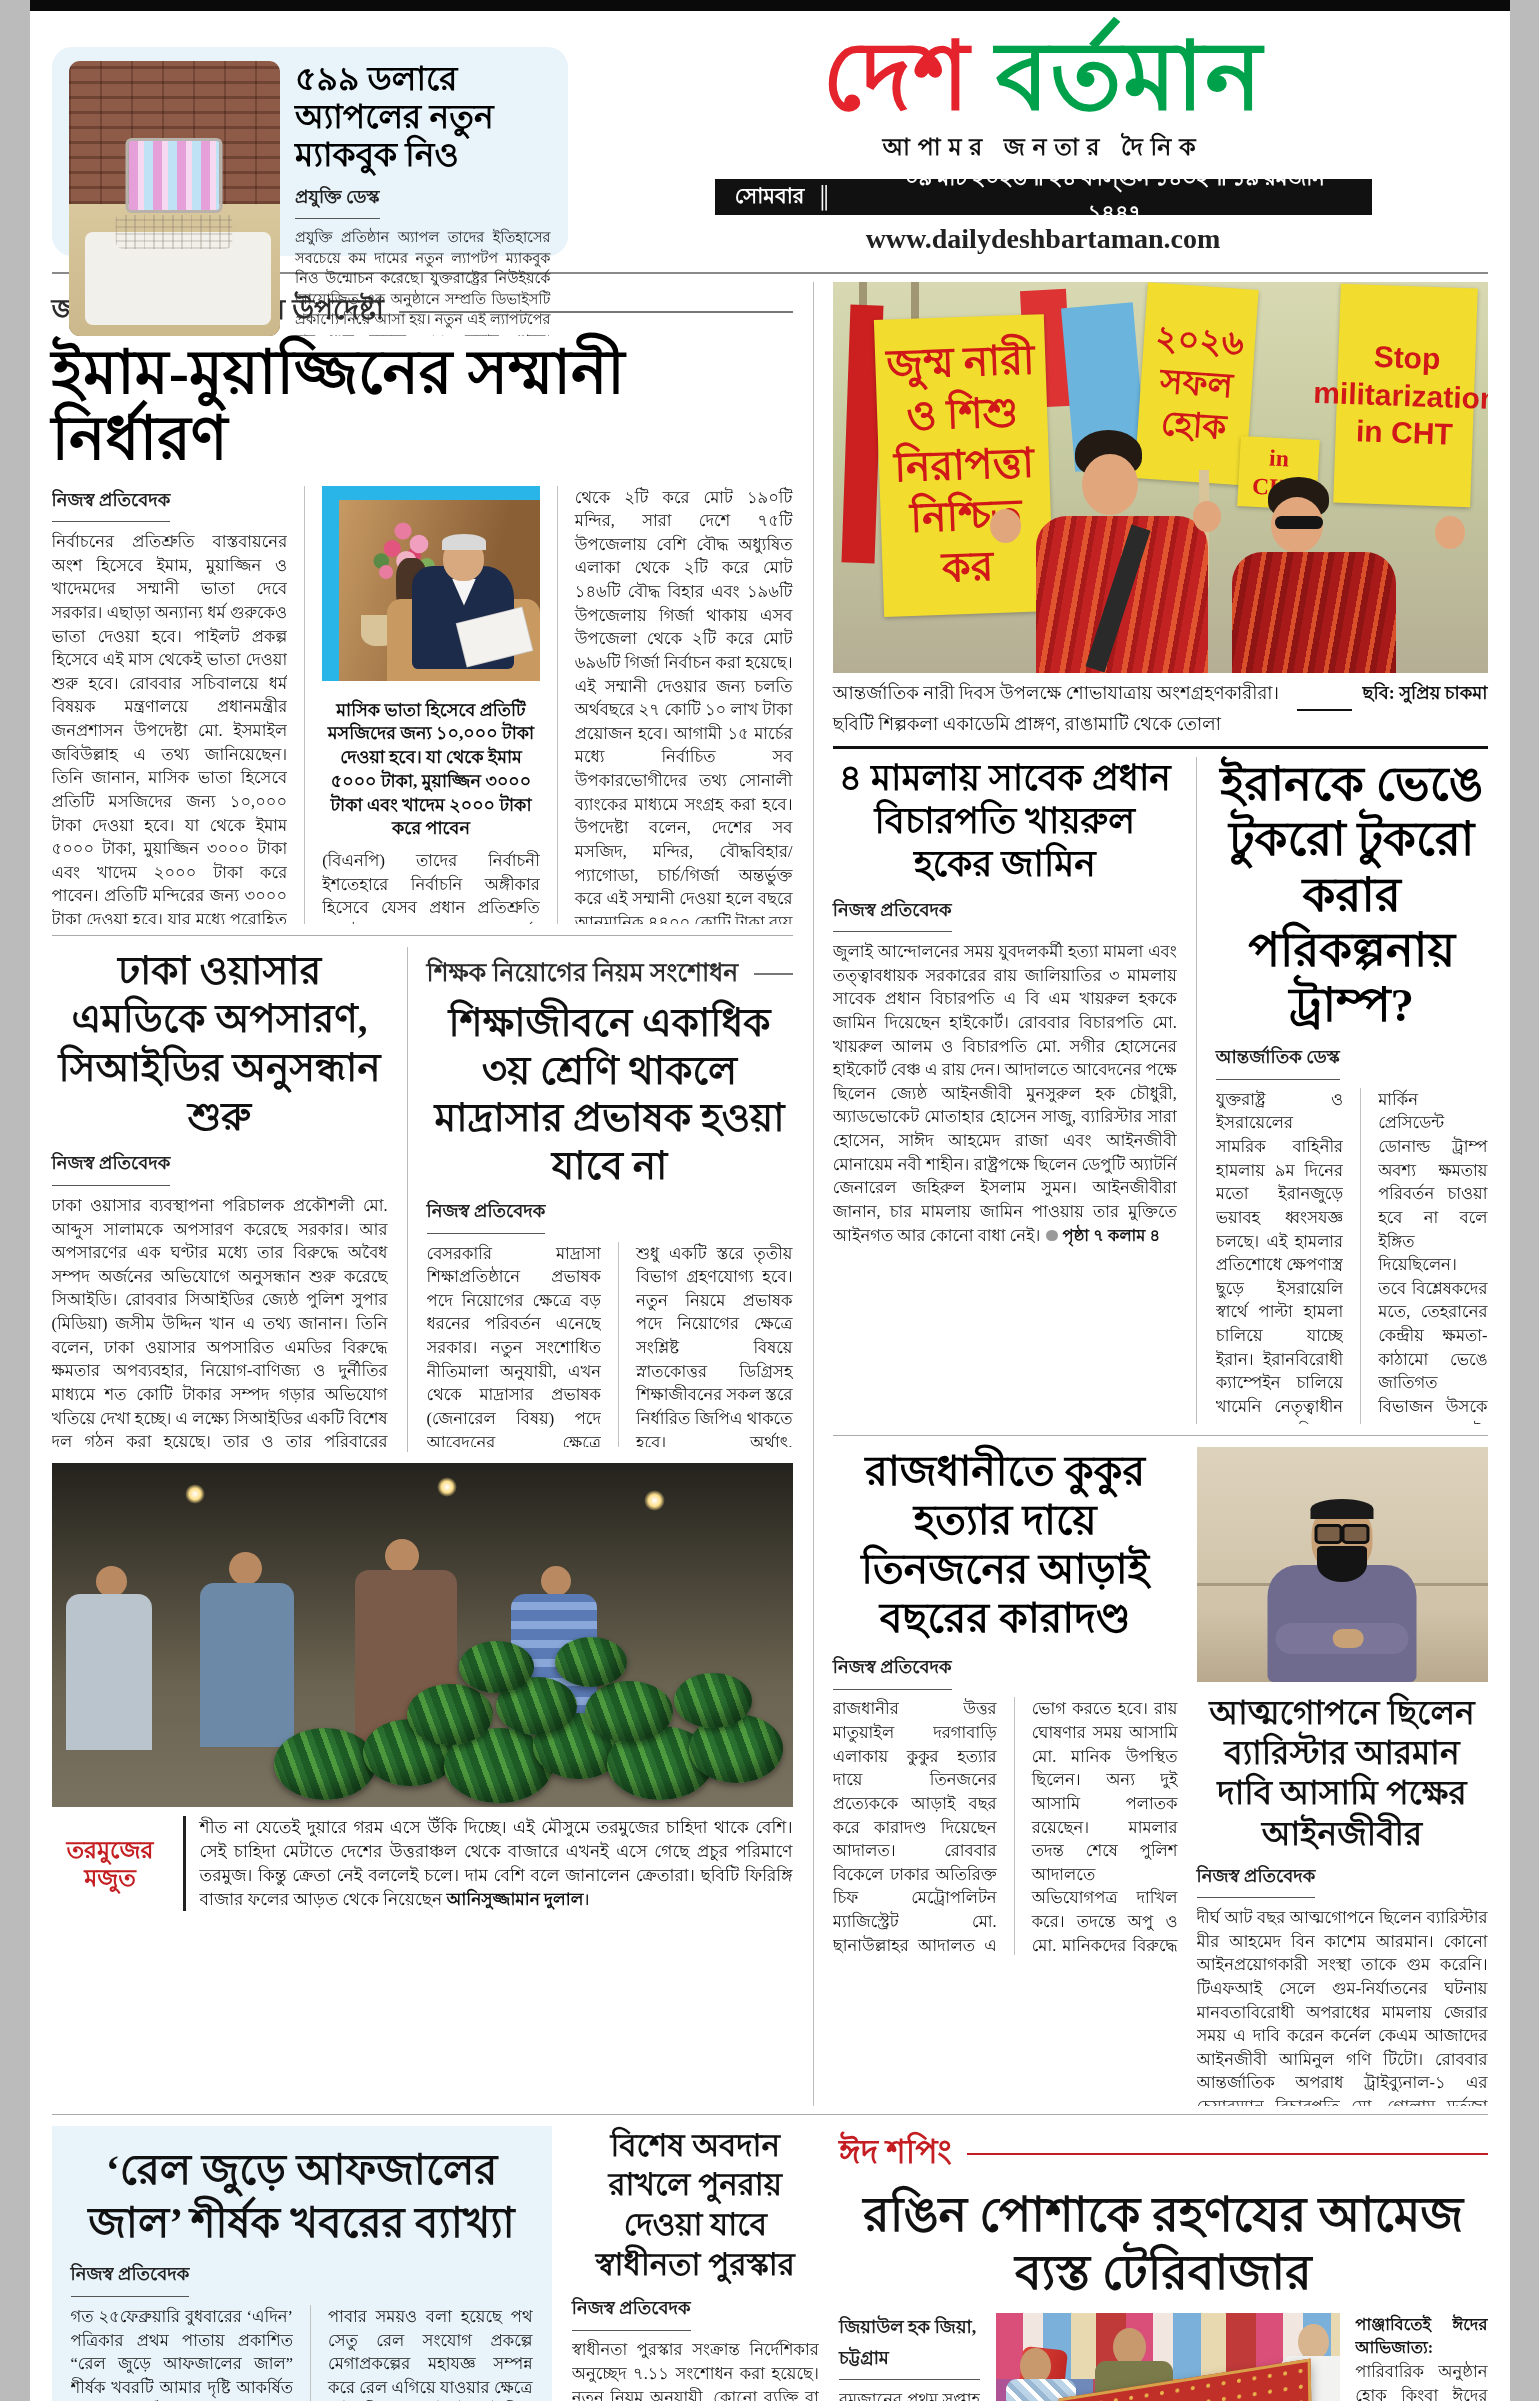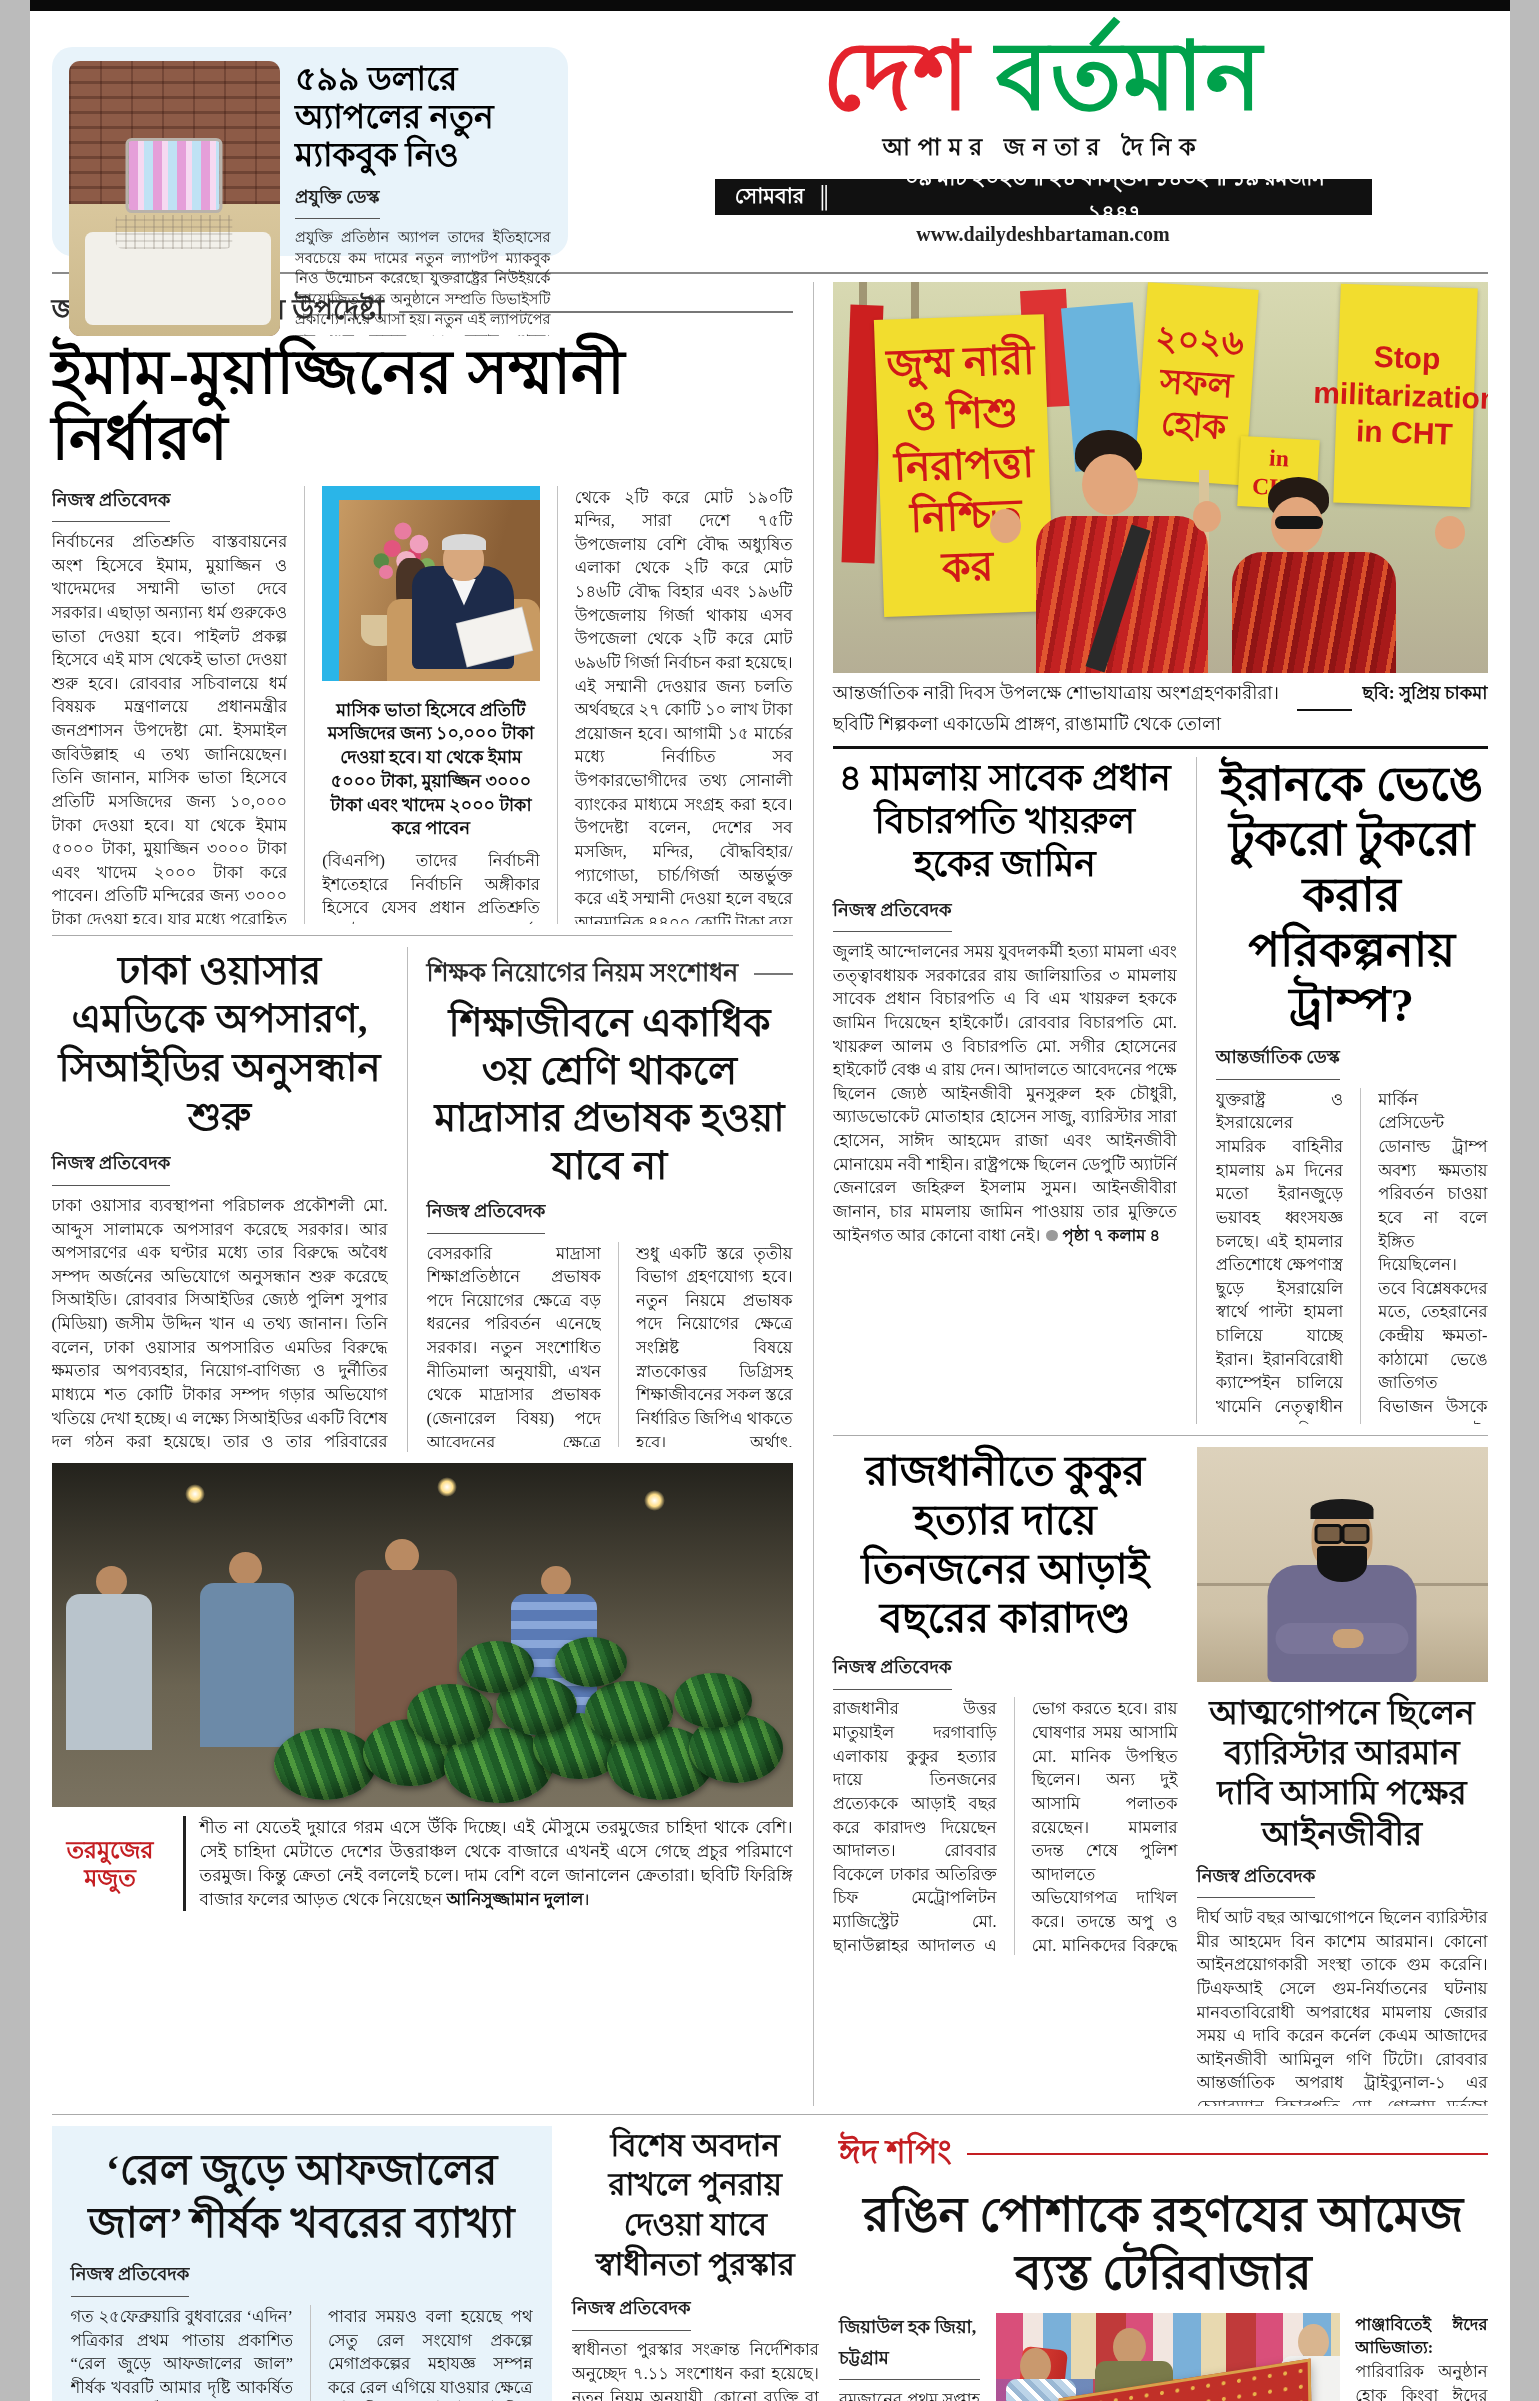--- a/index.html
+++ b/index.html
@@ -30,21 +30,21 @@
   .tech-text .smallbody { height:109px; overflow:hidden; }
 
   .masthead { text-align:center; padding-top:6.3px; }
   .logo { font-size:95px; font-weight:800; letter-spacing:1.6px; line-height:1; font-family:"Liberation Serif",serif; }
   .logo .red { color:#e4232c; } .logo .green { color:#00a14b; }
   .tagline { font-size:23.5px; font-weight:700; letter-spacing:7.8px; color:#111; margin-top:4.7px; }
   .datebar { margin:11px auto 0 auto; width:657px; background:#111; color:#fff; font-size:21px; font-weight:700; display:flex; align-items:center; height:36px; padding:0 20.3px; }
   .datebar .day { margin-right:12.5px; }
   .datebar .sep { font-weight:400; margin-right:47px; }
   .datebar .date { flex:1; text-align:center; }
-  .website { font-size:20px; font-weight:700; color:#222; margin-top:7.8px; font-family:"Liberation Serif",serif; }
+  .website { font-size:28px; font-weight:700; color:#222; margin-top:7.8px; font-family:"Liberation Serif",serif; }
 
   .rule-h { border-top:2.3px solid #8a8a8a; margin:3.1px 22px; }
   .rule-h.thin { border-top:1.6px solid #aaa; }
   .rule-h.thick { border-top:3.1px solid #111; margin:4.7px 0; }
 
   
   .main-grid { display:grid; grid-template-columns: 741px 1fr; gap:20.3px; padding:4.7px 22px; }
 
   .kicker { display:flex; align-items:center; gap:15.6px; font-size:28px; font-weight:600; color:#2c2c2c; margin:6.3px 0 3.1px 0; }
   .kicker::after { content:""; flex:1; border-top:2.3px solid #777; }

